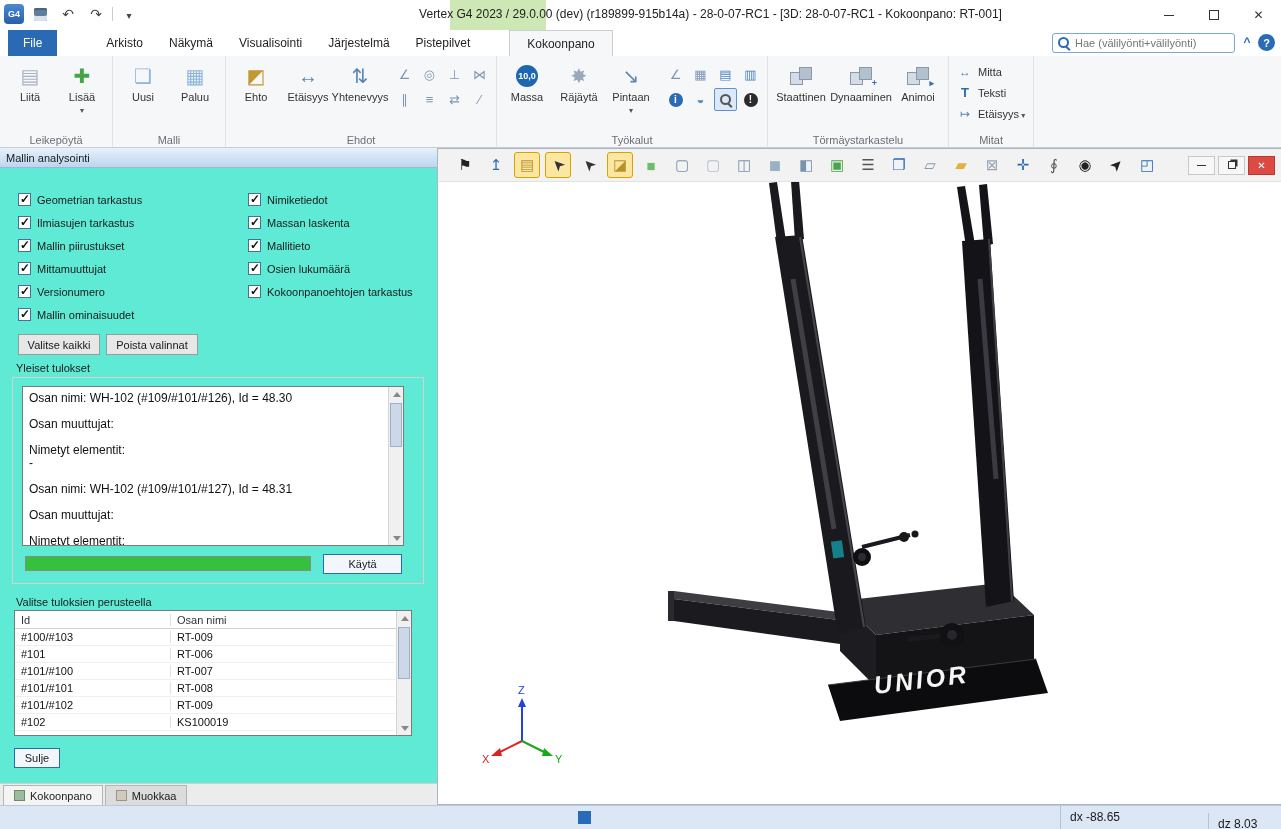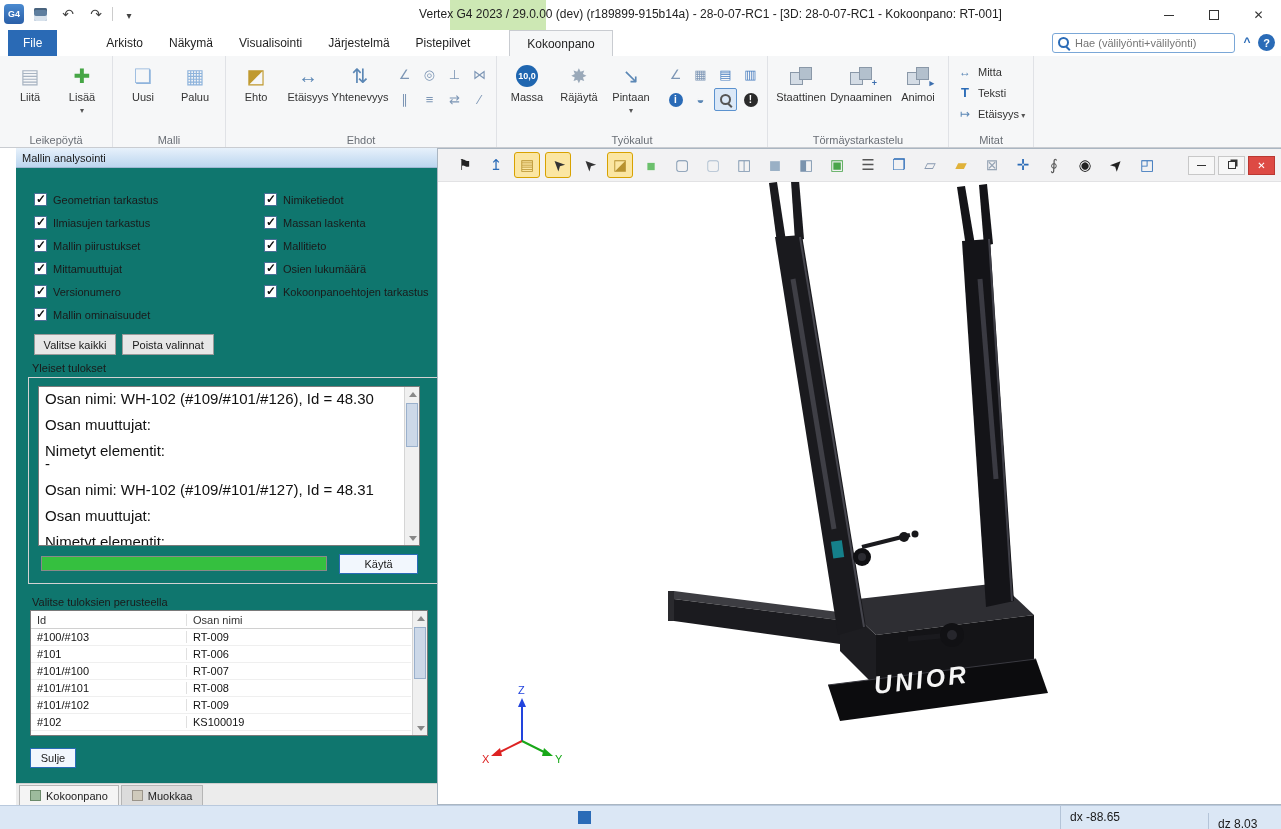--- a/index.html
+++ b/index.html
@@ -80,21 +80,21 @@
   .mi.t { color:#2a6bb7; font-weight:bold; font-size:13px; }
   .dar::after { content:" ▾"; font-size:8px; color:#555; }
   .ic-ok { width:22px; height:22px; background:#2f7ed8; border-radius:4px; color:#fff; font-size:13px;
     display:flex; align-items:center; justify-content:center; }
   .ic-ok::before { content:"✔"; }
   .ic-exit { width:22px; height:22px; background:#17356b; border-radius:50%; color:#fff; font-size:11px;
     display:flex; align-items:center; justify-content:center; }
   .ic-exit::before { content:"✕"; }
 
   
-  .panel { position:absolute; left:16px; top:148px; width:507px; height:657px; background:#0f766e; border-right:1px solid #b0b0b0; }
+  .panel { position:absolute; left:0; top:148px; width:507px; height:657px; background:#5eead4; border-right:1px solid #b0b0b0; }
   .phdr { position:absolute; left:0; top:0; width:100%; height:20px;
     background:linear-gradient(#e7f1fb,#bcd6ef); border-bottom:1px solid #9fb8d2;
     display:flex; align-items:center; padding:0 4px 0 6px; }
   .phdr-title { font-size:11px; color:#1a1a1a; }
   .phdr-close { margin-left:auto; width:16px; height:14px; border:1px solid #8a9ab0; background:#f2f6fa;
     color:#b03030; font-size:9px; line-height:12px; text-align:center; }
   .phdr-close::before { content:"✕"; }
   .chk-col { position:absolute; top:40px; }
   .chk-col.left { left:18px; }
   .chk-col.right { left:248px; }
@@ -102,21 +102,21 @@
   .cb { width:13px; height:13px; background:#fff; border:1px solid #4a6f96; position:relative; flex:0 0 auto; }
   .cb::after { content:"✓"; position:absolute; left:1px; top:-2px; font-size:12px; font-weight:bold; color:#111; }
   .cb-label { font-size:11px; color:#1a1a1a; white-space:nowrap; }
   .pbtn { position:absolute; height:21px; background:#e7e7e7; border:1px solid #9a9a9a; font-size:11px;
     font-family:"Liberation Sans",sans-serif; color:#1a1a1a; }
   .pbtn.blue { border:1px solid #2a6bb7; background:#f2f7fd; height:20px; }
   .sect-label { position:absolute; font-size:11px; color:#1a1a1a; }
   .gbox { position:absolute; border:1px solid #d2d2d2; }
   .results { position:absolute; left:22px; top:238px; width:382px; height:160px; background:#fff; border:1px solid #7a7a7a; }
   .rlines { position:absolute; left:0; top:0; right:16px; bottom:0; padding:5px 0 0 6px; overflow:hidden; }
-  .rline { font-size:15px; line-height:13px; color:#111; white-space:nowrap; }
+  .rline { font-size:12px; line-height:13px; color:#111; white-space:nowrap; }
   .vscroll { position:absolute; right:0; top:0; bottom:0; width:15px; background:#f0f0f0; border-left:1px solid #d5d5d5; }
   .sarrow { position:absolute; left:0; width:15px; height:15px; }
   .sarrow.up { top:0; } .sarrow.down { bottom:0; }
   .sarrow.up::before { content:""; position:absolute; left:4px; top:5px; border-left:4px solid transparent; border-right:4px solid transparent; border-bottom:5px solid #888; }
   .sarrow.down::before { content:""; position:absolute; left:4px; top:6px; border-left:4px solid transparent; border-right:4px solid transparent; border-top:5px solid #888; }
   .sthumb { position:absolute; left:1px; width:12px; background:#ccd8e8; border:1px solid #9ab0cc; }
   .results .sthumb { top:16px; height:44px; }
   .progress { position:absolute; left:25px; top:408px; width:286px; height:15px; border:1px solid #8a8a8a; background:#e8e8e8; }
   .pfill { width:100%; height:100%; background:#35c03f; }
   .ptable { position:absolute; left:14px; top:462px; width:398px; height:126px; background:#fff; border:1px solid #7a7a7a; }

